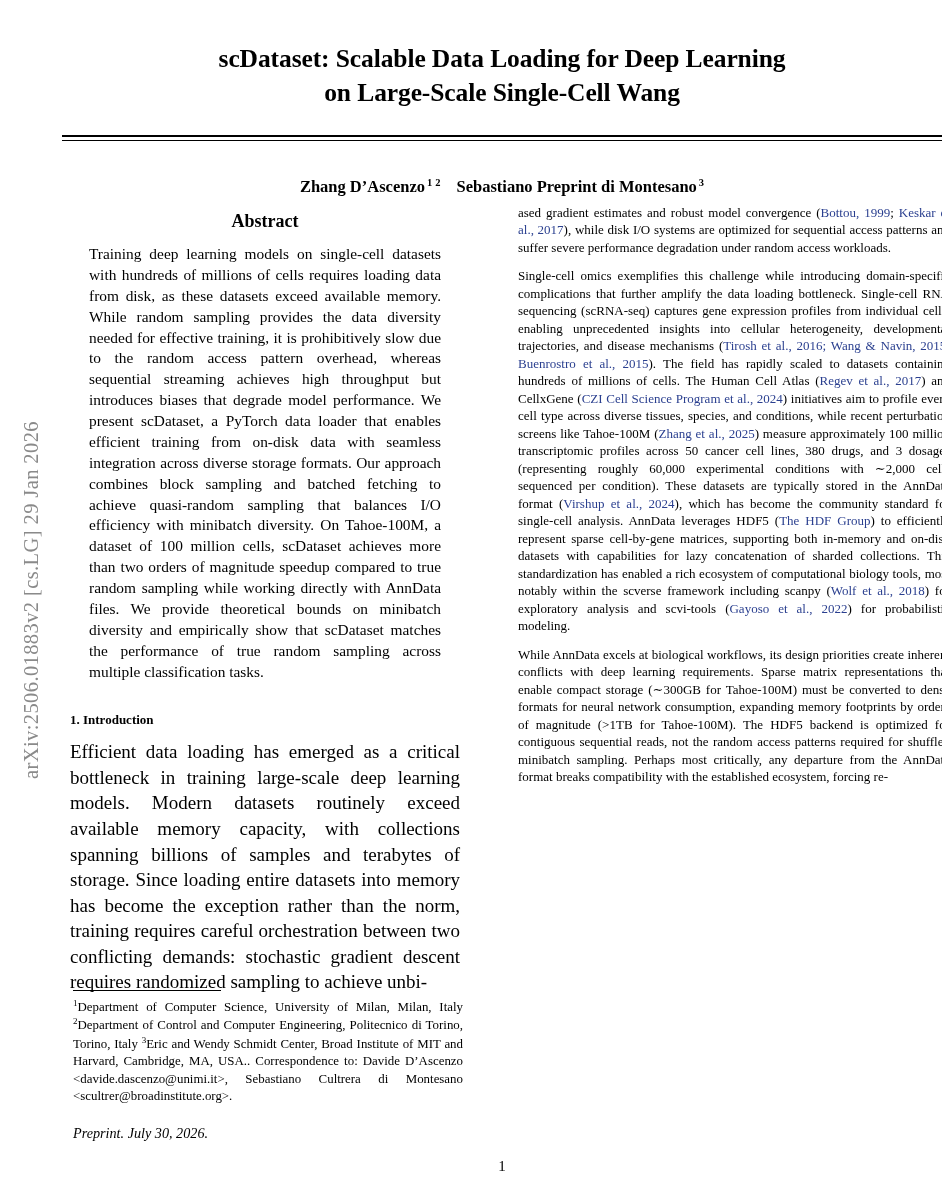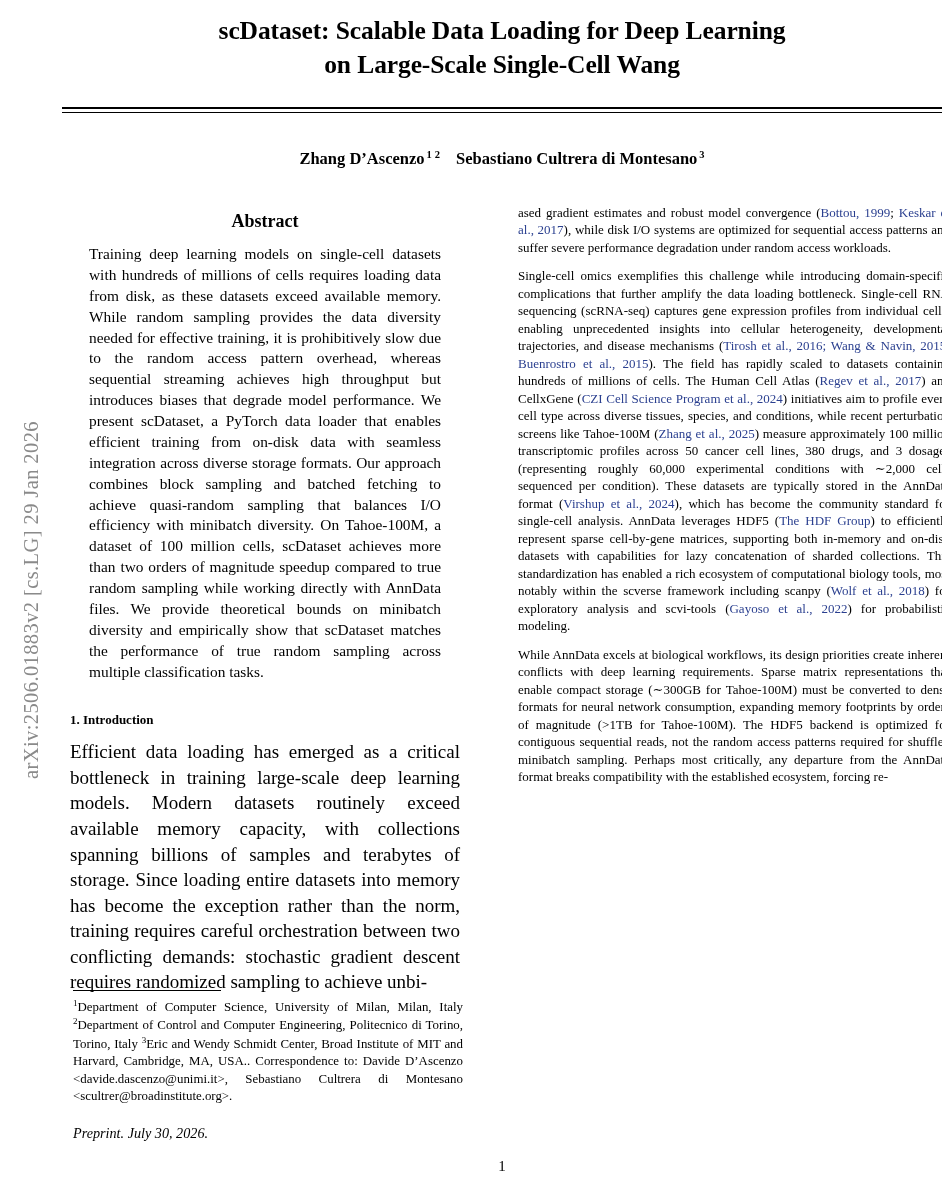--- a/index.html
+++ b/index.html
@@ -41,21 +41,21 @@
   
   #page {
     position: absolute;
     left: 62px;
     top: 0;
     width: 880px;
     height: 1200px;
   }
 
   #title-block {
-    padding-top: 14px;
+    padding-top: 42px;
     text-align: center;
   }
   #paper-title {
     font-family: "Liberation Serif", "DejaVu Serif", serif;
     font-weight: bold;
     font-size: 25.5px;
     line-height: 1.32;
     letter-spacing: -0.1px;
     margin: 0 auto;
     width: 780px;
@@ -187,21 +187,21 @@
 
   <div id="title-block">
     <h1 id="paper-title">
       <span class="title-line">scDataset: Scalable Data Loading for Deep Learning</span>
       <span class="title-line">on Large-Scale Single-Cell Wang</span>
     </h1>
     <div class="rule-double"></div>
   </div>
 
   <div id="author-block">
-    <span class="author"><span>Zhang D’Ascenzo</span><span class="sup">1</span><span class="sup sup-gap">2</span></span><span class="author"><span>Sebastiano Cultrera di Montesano</span><span class="sup">3</span></span>
+    <span class="author"><span>Zhang D’Ascenzo</span><span class="sup">1</span><span class="sup sup-gap">2</span></span><span class="author"><span>Sebastiano Preprint di Montesano</span><span class="sup">3</span></span>
   </div>
 
   <div id="columns">
 
     <div class="col" id="col-left">
 
       <div class="abstract-head">Abstract</div>
       <p class="abstract-body">Training deep learning models on single-cell datasets with hundreds of millions of cells requires loading data from disk, as these datasets exceed available memory. While random sampling provides the data diversity needed for effective training, it is prohibitively slow due to the random access pattern overhead, whereas sequential streaming achieves high throughput but introduces biases that degrade model performance. We present scDataset, a PyTorch data loader that enables efficient training from on-disk data with seamless integration across diverse storage formats. Our approach combines block sampling and batched fetching to achieve quasi-random sampling that balances I/O efficiency with minibatch diversity. On Tahoe-100M, a dataset of 100 million cells, scDataset achieves more than two orders of magnitude speedup compared to true random sampling while working directly with AnnData files. We provide theoretical bounds on minibatch diversity and empirically show that scDataset matches the performance of true random sampling across multiple classification tasks.</p>
 
       <div class="section-head">1. Introduction</div>

